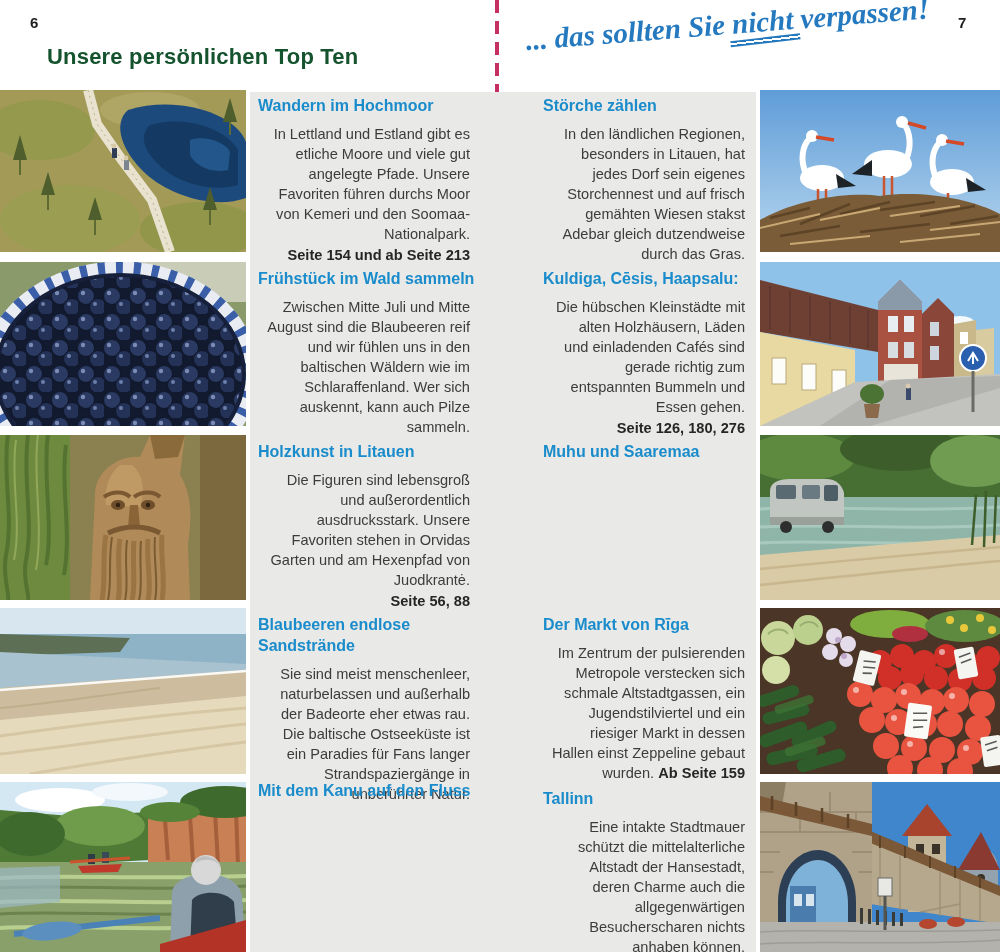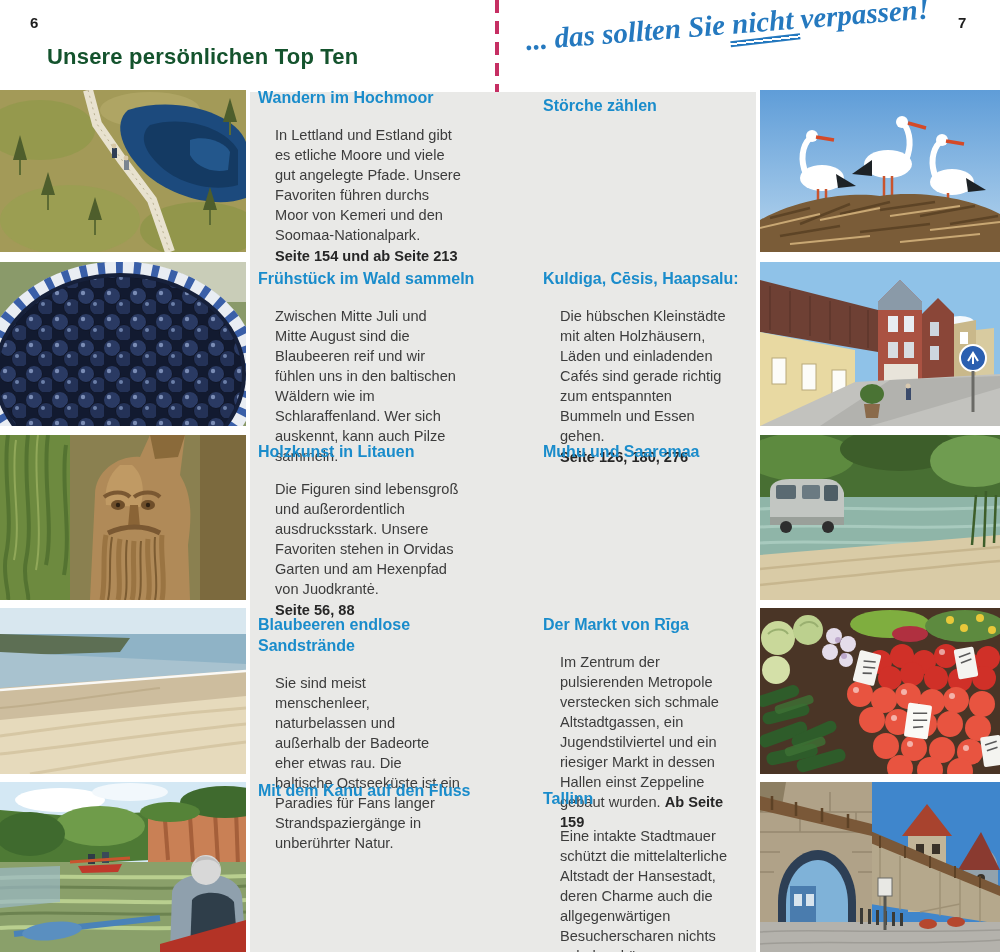--- a/index.html
+++ b/index.html
@@ -15,21 +15,21 @@
   #script-title .nicht::after{content:"";position:absolute;left:-3px;right:-6px;bottom:-6px;height:6px;
         background:linear-gradient(to bottom,#2579bf 0 2px,transparent 2px 4px,#2579bf 4px 6px);
         transform:rotate(-2deg);}
   #dash-line{position:absolute;left:495px;top:0;width:4px;height:952px;
         background:repeating-linear-gradient(180deg,#c62f63 0 13px,transparent 13px 21px);}
   #grey-panel{position:absolute;left:250px;top:92px;width:506px;height:860px;background:#e9e9e7;}
   .img{position:absolute;margin:0;padding:0;overflow:hidden;background:#ccc;}
   .img svg{display:block;width:100%;height:100%;}
   .entry{position:absolute;}
   .entry h3{margin:0 0 2px 0;font-size:16px;line-height:21px;font-weight:bold;color:#1a8ccb;}
-  .entry p{margin:17px;font-size:14.6px;line-height:20px;color:#3c3c3c;}
+  .entry p{margin:8px;font-size:14.6px;line-height:20px;color:#3c3c3c;text-align:right;}
   .pages{display:block;font-weight:bold;color:#262626;margin-top:1px;}
   .pages.inline{display:inline;}
   
   .col-left-text{left:258px;width:220px;}
   .col-right-text{left:543px;width:210px;}
 </style>
 </head>
 <body>
 
 <div id="page">
@@ -497,21 +497,21 @@
       </g>
       <rect x="118" y="96" width="14" height="18" fill="#e8e8e4" stroke="#6a6a66"></rect>
       <line x1="125" y1="114" x2="125" y2="148" stroke="#55554f" stroke-width="3"></line>
       <g fill="#b5472e">
           <ellipse cx="168" cy="142" rx="9" ry="5"></ellipse>
           <ellipse cx="196" cy="140" rx="9" ry="5"></ellipse>
         </g>
     </svg>
   </figure>
 
-  <div class="entry col-left-text" style="top:87px">
+  <div class="entry col-left-text" style="top:95px">
     <h3>Wandern im Hochmoor</h3>
     <p><span>In Lettland und Estland gibt es etliche Moore und viele gut angelegte Pfade. Unsere Favoriten führen durchs Moor von Kemeri und den Soomaa-Nationalpark.</span><b class="pages">Seite 154 und ab Seite 213</b></p>
   </div>
   <div class="entry col-left-text" style="top:268px">
     <h3>Frühstück im Wald sammeln</h3>
     <p><span>Zwischen Mitte Juli und Mitte August sind die Blaubeeren reif und wir fühlen uns in den baltischen Wäldern wie im Schlaraffenland. Wer sich auskennt, kann auch Pilze sammeln.</span><b class="pages"></b></p>
   </div>
   <div class="entry col-left-text" style="top:441px">
     <h3>Holzkunst in Litauen</h3>
     <p><span>Die Figuren sind lebensgroß und außerordentlich ausdrucksstark. Unsere Favoriten stehen in Orvidas Garten und am Hexenpfad von Juodkrantė.</span><b class="pages">Seite 56, 88</b></p>
@@ -520,20 +520,21 @@
     <h3>Blaubeeren endlose Sandstrände</h3>
     <p><span>Sie sind meist menschenleer, naturbelassen und außerhalb der Badeorte eher etwas rau. Die baltische Ostseeküste ist ein Paradies für Fans langer Strandspaziergänge in unberührter Natur.</span><b class="pages"></b></p>
   </div>
   <div class="entry col-left-text" style="top:780px">
     <h3>Mit dem Kanu auf den Fluss</h3>
     <p></p>
   </div>
 
   <div class="entry col-right-text" style="top:95px">
     <h3>Störche zählen</h3>
+    <p><span>In den ländlichen Regionen, besonders in Litauen, hat jedes Dorf sein eigenes Storchennest und auf frisch gemähten Wiesen stakst Adebar gleich dutzendweise durch das Gras.</span><b class="pages"></b></p>
   </div>
   <div class="entry col-right-text" style="top:268px">
     <h3>Kuldiga, Cēsis, Haapsalu:</h3>
     <p><span>Die hübschen Kleinstädte mit alten Holzhäusern, Läden und einladenden Cafés sind gerade richtig zum entspannten Bummeln und Essen gehen.</span><b class="pages">Seite 126, 180, 276</b></p>
   </div>
   <div class="entry col-right-text" style="top:441px">
     <h3>Muhu und Saaremaa</h3>
   </div>
   <div class="entry col-right-text" style="top:614px">
     <h3>Der Markt von Rīga</h3>

